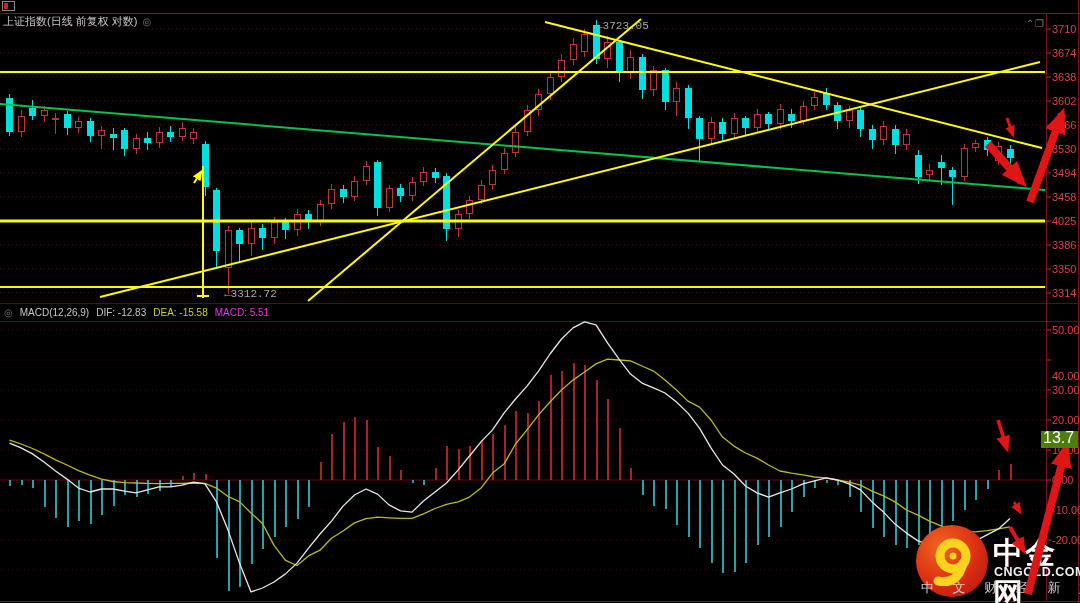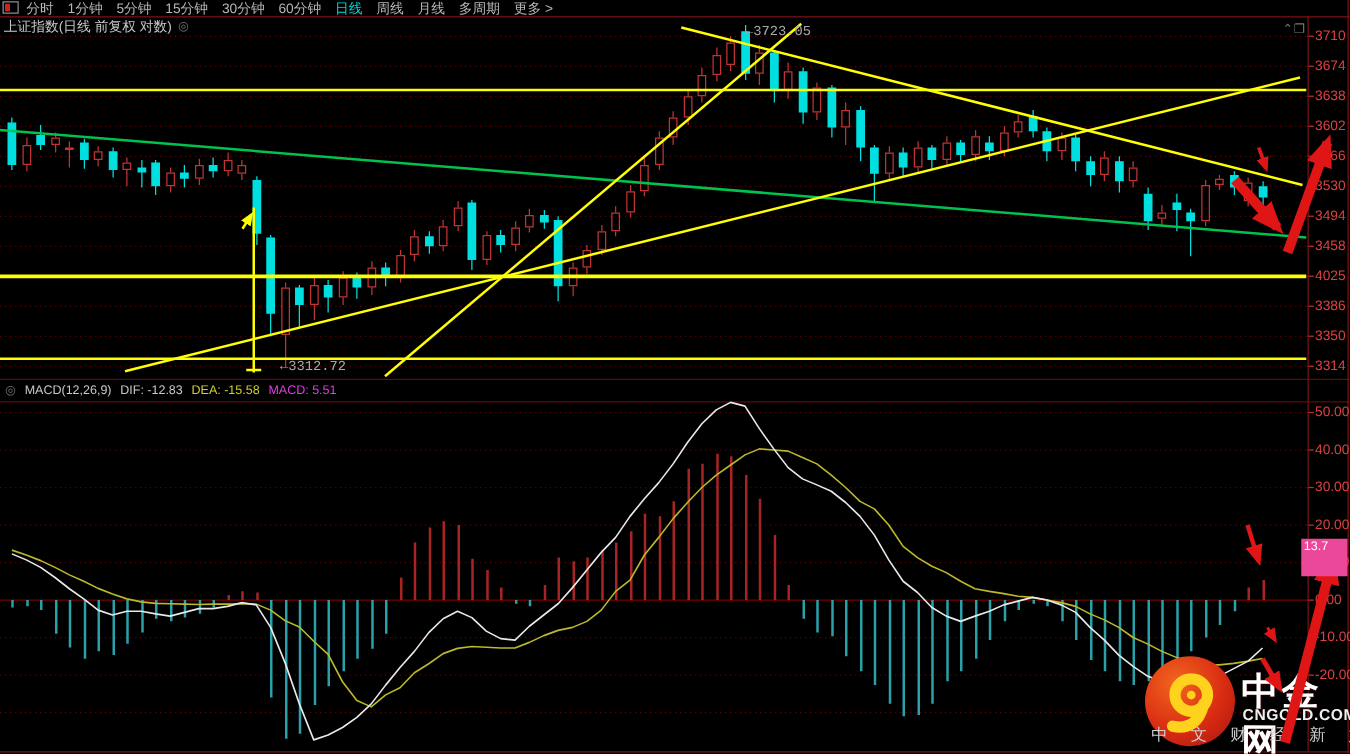--- a/index.html
+++ b/index.html
@@ -29,22 +29,22 @@
   #right-border{position:absolute;left:1078px;top:0;width:1px;height:603px;background:#7c1212;}
   
   #macd-header{position:absolute;left:4px;top:306px;height:13px;display:flex;gap:7px;align-items:center;
     font-size:10px;color:#c8c8c8;white-space:nowrap;}
   #macd-header .dea{color:#cfcf30;} #macd-header .macdv{color:#e23ce2;}
   
   .ylab{position:absolute;left:1052px;width:26px;font-size:11px;color:#e04040;line-height:11px;}
   
   .note{position:absolute;font-size:11px;color:#a8a8a8;line-height:11px;z-index:7;font-family:Liberation Mono, monospace;}
   
-  #macd-badge{position:absolute;left:1041px;top:431px;width:37px;height:30px;background:#ec4899;
-    color:#fff;font-size:10px;line-height:14px;padding-left:2px;box-sizing:border-box;z-index:5;}
+  #macd-badge{position:absolute;left:1041px;top:431px;width:37px;height:17px;background:#4d7c0f;
+    color:#fff;font-size:16px;line-height:14px;padding-left:2px;box-sizing:border-box;z-index:5;}
   
   #watermark{position:absolute;left:905px;top:520px;width:175px;height:80px;z-index:3;}
   #wm-logo{position:absolute;left:11px;top:5px;width:72px;height:72px;border-radius:50%;
     background:radial-gradient(circle at 35% 30%,#f2661e 0%,#d92c12 55%,#a81410 100%);}
   #wm-title{position:absolute;left:88px;top:13px;font-size:30px;font-weight:bold;color:#fff;
     letter-spacing:2px;text-shadow:1px 1px 2px #300;}
   #wm-url{position:absolute;left:89px;top:45px;font-size:12.5px;font-weight:bold;color:#efefef;
     letter-spacing:0.5px;}
   #wm-slogan{position:absolute;left:16px;top:59px;font-size:13px;color:#cfcfcf;letter-spacing:7.5px;
     white-space:nowrap;}
@@ -53,33 +53,20 @@
   #candles{position:absolute;left:0;top:0;z-index:1;}
   .labels{z-index:5;}
 </style>
 </head>
 <body>
 
 <div id="stage">
 
   <div id="topbar">
     <div id="app-icon"></div>
-    <div id="tl-items">
-        <span class="tl-item">分时</span>
-        <span class="tl-item">1分钟</span>
-        <span class="tl-item">5分钟</span>
-        <span class="tl-item">15分钟</span>
-        <span class="tl-item">30分钟</span>
-        <span class="tl-item">60分钟</span>
-        <span class="tl-item active">日线</span>
-        <span class="tl-item">周线</span>
-        <span class="tl-item">月线</span>
-        <span class="tl-item">多周期</span>
-        <span class="tl-item">更多 &gt;</span>
-      </div>
   </div>
   <div id="sep-top"></div>
 
   <div id="title-row">
     <span>上证指数(日线 前复权 对数)</span>
     <span class="mini-icon">◎</span>
   </div>
   <div class="mini-icon abs" style="left:1026px;top:19px;">⌃</div>
   <div class="mini-icon abs" style="left:1035px;top:19px;">❐</div>
 
@@ -457,21 +444,21 @@
       <div class="ylab" style="top: 144px;">3530</div>
       <div class="ylab" style="top: 168px;">3494</div>
       <div class="ylab" style="top: 192px;">3458</div>
       <div class="ylab" style="top: 216px;">4025</div>
       <div class="ylab" style="top: 240px;">3386</div>
       <div class="ylab" style="top: 264px;">3350</div>
       <div class="ylab" style="top: 288px;">3314</div>
     </div>
   <div id="macd-labels" class="labels">
       <div class="ylab" style="top: 325px;">50.00</div>
-      <div class="ylab" style="top: 355px;">40.00</div>
+      <div class="ylab" style="top: 371px;">40.00</div>
       <div class="ylab" style="top: 385px;">30.00</div>
       <div class="ylab" style="top: 415px;">20.00</div>
       <div class="ylab" style="top: 445px;">10.00</div>
       <div class="ylab" style="top: 475px;">0.00</div>
       <div class="ylab" style="top: 505px;">-10.00</div>
       <div class="ylab" style="top: 535px;">-20.00</div>
     </div>
 
   <div class="note" style="left:596px;top:21px;">←3723.05</div>
   <div class="note" style="left:224px;top:289px;text-align:center;">←3312.72</div>

